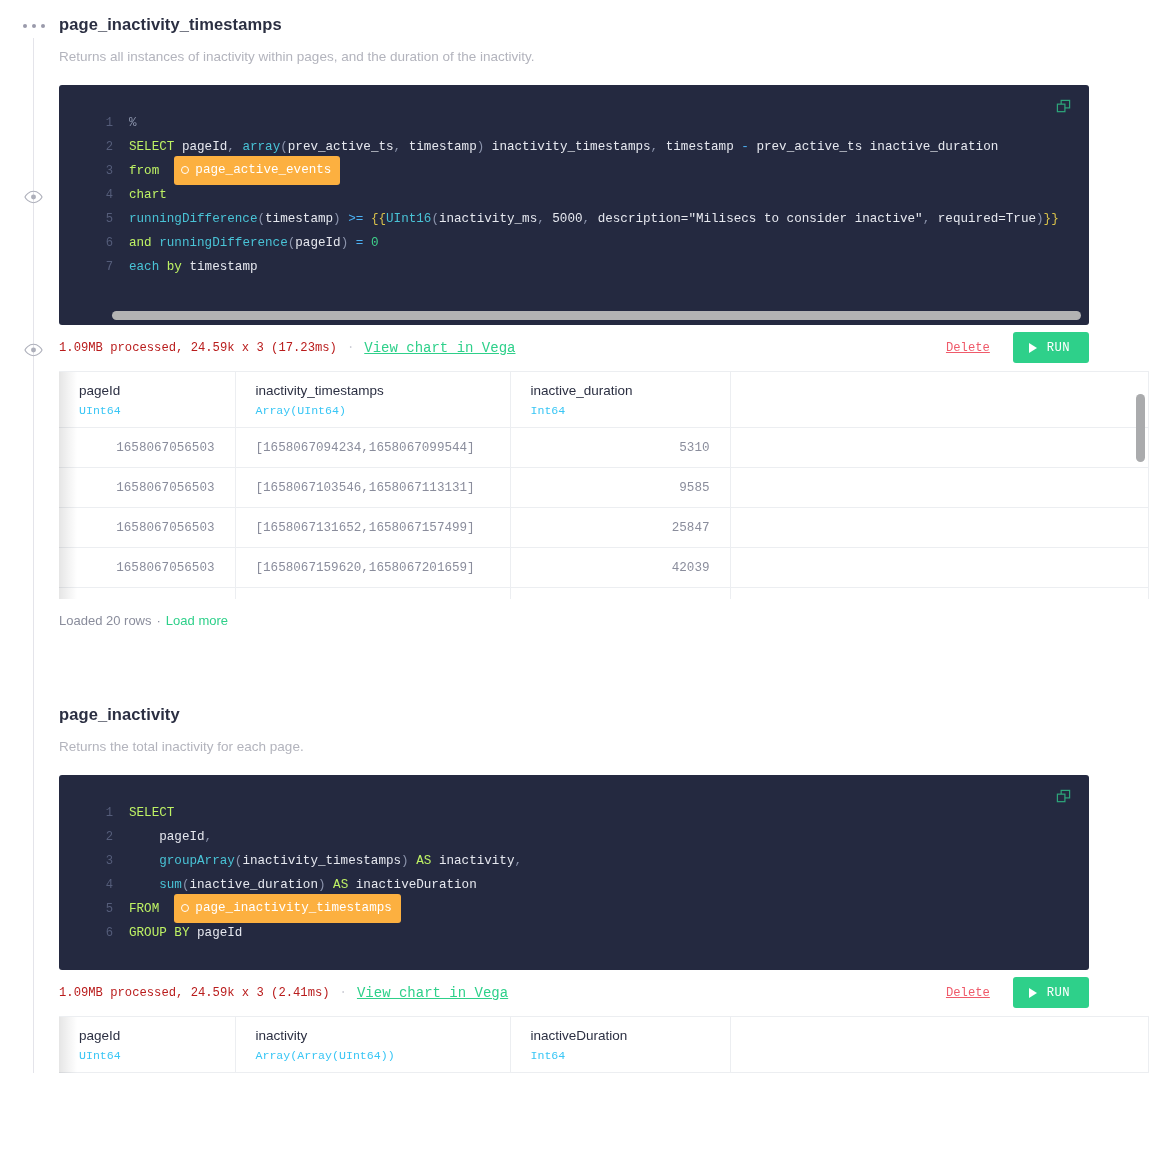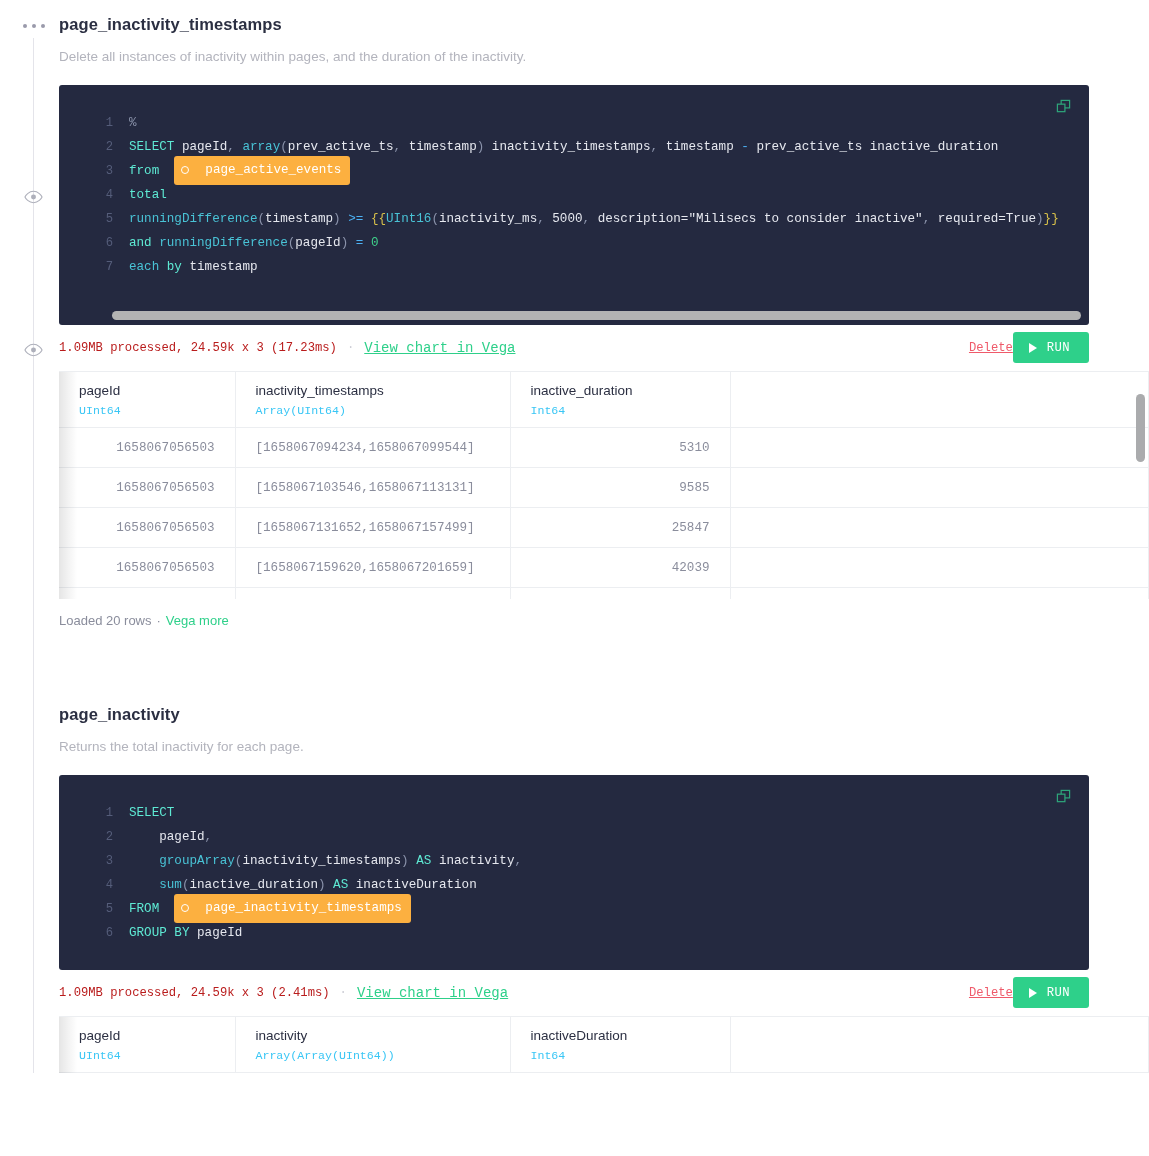--- a/index.html
+++ b/index.html
@@ -71,54 +71,54 @@
     position: absolute; left: 0; right: 0; bottom: 0; height: 26px;
     background: transparent;
   }
   .hscroll-track {
     position: absolute; left: 53px; right: 8px; bottom: 5px;
     height: 9px; border-radius: 5px; background: #b3b3b3;
     cursor: pointer;
   }
 
   
-  .t-kw   { color: #5eead4; text-align: right; }
+  .t-kw   { color: #bef264; text-align: right; }
   .t-fn   { color: #49c3d6; }
   .t-id   { color: #e6e8ef; }
   .t-num  { color: #3fd18b; }
   .t-str  { color: #e6e8ef; }
   .t-op   { color: #4db2f5; }
   .t-punc { color: #8b93ab; }
   .t-brace{ color: #d8c14a; }
   .t-pct  { color: #8b93ab; }
   .pill {
     background: #fcb040; color: #ffffff; border-radius: 3px;
     padding: 2px 9px 3px 7px; font-size: 12.6px;
-    display: inline-flex; align-items: center; gap: 16px;
+    display: inline-flex; align-items: center; gap: 6px;
     cursor: pointer; vertical-align: middle;
   }
   .pill .o {
     display: inline-block; width: 8px; height: 8px; border-radius: 50%;
     border: 1.4px solid #ffffff;
   }
 
   
   .statusbar {
     display: flex; align-items: center; height: 46px;
     font-family: "Liberation Mono", monospace;
   }
   .stats { font-size: 12.2px; color: #b91c1c; }
   .sep { color: #cdced6; margin: 0 10px; font-size: 12.2px; }
   .vega-link {
     font-size: 14px; color: #2ed08a; text-decoration: underline; cursor: pointer;
   }
   .spacer { flex: 1; }
   .delete-link {
     font-size: 12.2px; color: #ef5a6a; text-decoration: underline;
-    cursor: pointer; 
+    cursor: pointer; margin-right: 23px;
   }
   .run-btn {
     background: #2ed08a; color: #ffffff; border: none; border-radius: 3px;
     height: 31px; padding: 0 19px 0 16px; font-size: 12.2px;
     font-family: "Liberation Mono", monospace;
     display: inline-flex; align-items: center; gap: 10px; cursor: pointer;
     letter-spacing: .4px;
   }
   .run-btn .tri {
     width: 0; height: 0; border-left: 8px solid #ffffff;
@@ -193,35 +193,35 @@
       <path d="M10 1C5 1 1.6 5.3 1 7c.6 1.7 4 6 9 6s8.4-4.3 9-6c-.6-1.7-4-6-9-6z" fill="none" stroke="#aeb0bb" stroke-width="1.1"></path>
       <circle cx="10" cy="7" r="2.6" fill="#aeb0bb"></circle>
     </svg>
   </div>
 </div>
 
 <div class="main">
 
   <div class="block">
     <div class="block-title">page_inactivity_timestamps</div>
-    <div class="block-desc">Delete all instances of inactivity within pages, and the duration of the inactivity.</div>
+    <div class="block-desc">Returns all instances of inactivity within pages, and the duration of the inactivity.</div>
 
     <div class="editor" style="width:1030px;height:240px;">
       <div class="copy-icon">
         <svg viewBox="0 0 16 16" width="15" height="15">
           <rect x="5.5" y="1.5" width="9" height="8" fill="none" stroke="#2ea57a" stroke-width="1.3"></rect>
           <rect x="1.5" y="5.5" width="8" height="8" fill="#242940" stroke="#2ea57a" stroke-width="1.3"></rect>
         </svg>
       </div>
       <div class="editor-pad-top"></div>
       <div class="code-scroll" id="code-0">
           <div class="code-line"><span class="ln">1</span><span class="code-text"><span class="t-pct">%</span></span></div>
           <div class="code-line"><span class="ln">2</span><span class="code-text"><span class="t-kw">SELECT</span><span class="t-id"> </span><span class="t-id">pageId</span><span class="t-punc">,</span><span class="t-id"> </span><span class="t-fn">array</span><span class="t-punc">(</span><span class="t-id">prev_active_ts</span><span class="t-punc">,</span><span class="t-id"> </span><span class="t-id">timestamp</span><span class="t-punc">)</span><span class="t-id"> </span><span class="t-id">inactivity_timestamps</span><span class="t-punc">,</span><span class="t-id"> </span><span class="t-id">timestamp</span><span class="t-id"> </span><span class="t-op">-</span><span class="t-id"> </span><span class="t-id">prev_active_ts</span><span class="t-id"> </span><span class="t-id">inactive_duration</span></span></div>
           <div class="code-line"><span class="ln">3</span><span class="code-text"><span class="t-kw">from</span><span class="t-id">  </span><span class="pill"><span class="o"></span><span>page_active_events</span></span></span></div>
-          <div class="code-line"><span class="ln">4</span><span class="code-text"><span class="t-kw">total</span></span></div>
+          <div class="code-line"><span class="ln">4</span><span class="code-text"><span class="t-kw">chart</span></span></div>
           <div class="code-line"><span class="ln">5</span><span class="code-text"><span class="t-fn">runningDifference</span><span class="t-punc">(</span><span class="t-id">timestamp</span><span class="t-punc">)</span><span class="t-id"> </span><span class="t-op">&gt;=</span><span class="t-id"> </span><span class="t-brace">{{</span><span class="t-fn">UInt16</span><span class="t-punc">(</span><span class="t-id">inactivity_ms</span><span class="t-punc">,</span><span class="t-id"> </span><span class="t-id">5000</span><span class="t-punc">,</span><span class="t-id"> </span><span class="t-id">description=</span><span class="t-str">"Milisecs to consider inactive"</span><span class="t-punc">,</span><span class="t-id"> </span><span class="t-id">required=True</span><span class="t-punc">)</span><span class="t-brace">}}</span></span></div>
           <div class="code-line"><span class="ln">6</span><span class="code-text"><span class="t-kw">and</span><span class="t-id"> </span><span class="t-fn">runningDifference</span><span class="t-punc">(</span><span class="t-id">pageId</span><span class="t-punc">)</span><span class="t-id"> </span><span class="t-op">=</span><span class="t-id"> </span><span class="t-num">0</span></span></div>
           <div class="code-line"><span class="ln">7</span><span class="code-text"><span class="t-fn">each</span><span class="t-id"> </span><span class="t-kw">by</span><span class="t-id"> </span><span class="t-id">timestamp</span></span></div>
         </div>
       <div class="hscroll">
         <div class="hscroll-track"></div>
       </div>
     </div>
 
     <div class="statusbar" style="width:1030px;">
@@ -299,21 +299,21 @@
             </tbody>
           </table>
         <div class="sticky-shadow"></div>
         <div class="vscroll"></div>
       </div>
     </div>
 
     <div class="table-footer" style="width:1030px;">
       <span>Loaded 20 rows</span>
       <span class="footer-sep">·</span>
-      <span class="load-more">Vega more</span>
+      <span class="load-more">Load more</span>
     </div>
   </div>
 
   <div class="block" style="margin-top:47px;">
     <div class="block-title">page_inactivity</div>
     <div class="block-desc">Returns the total inactivity for each page.</div>
 
     <div class="editor" style="width:1030px;height:195px;">
       <div class="copy-icon">
         <svg viewBox="0 0 16 16" width="15" height="15">

